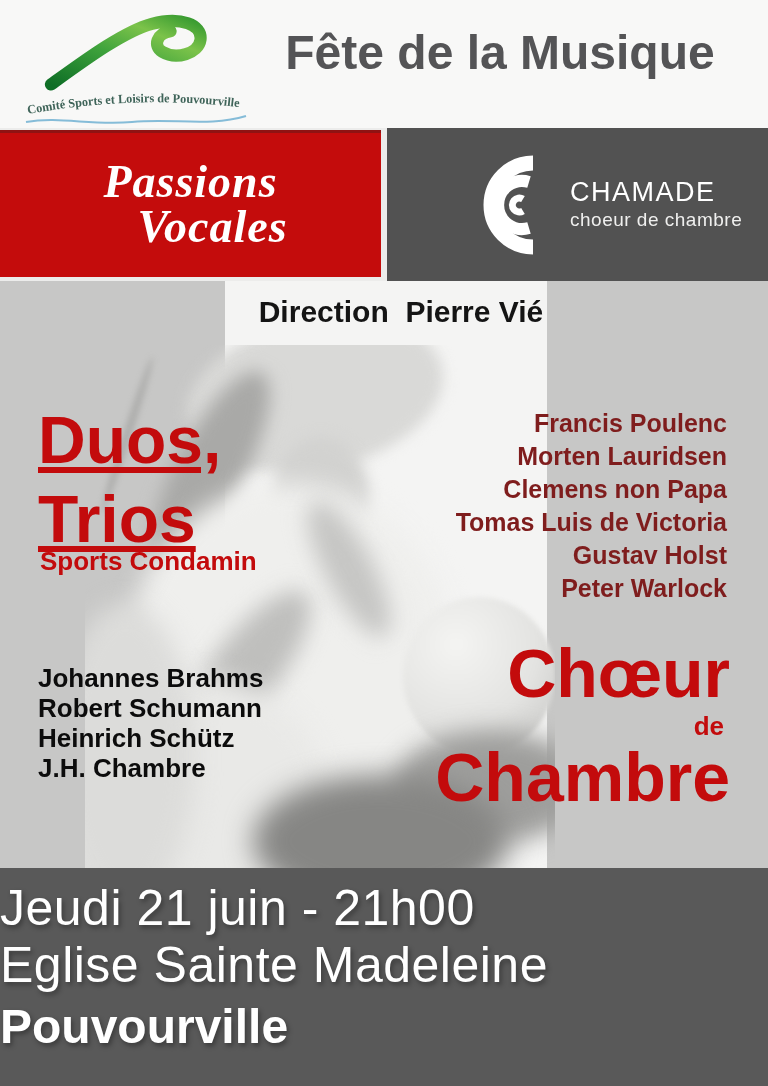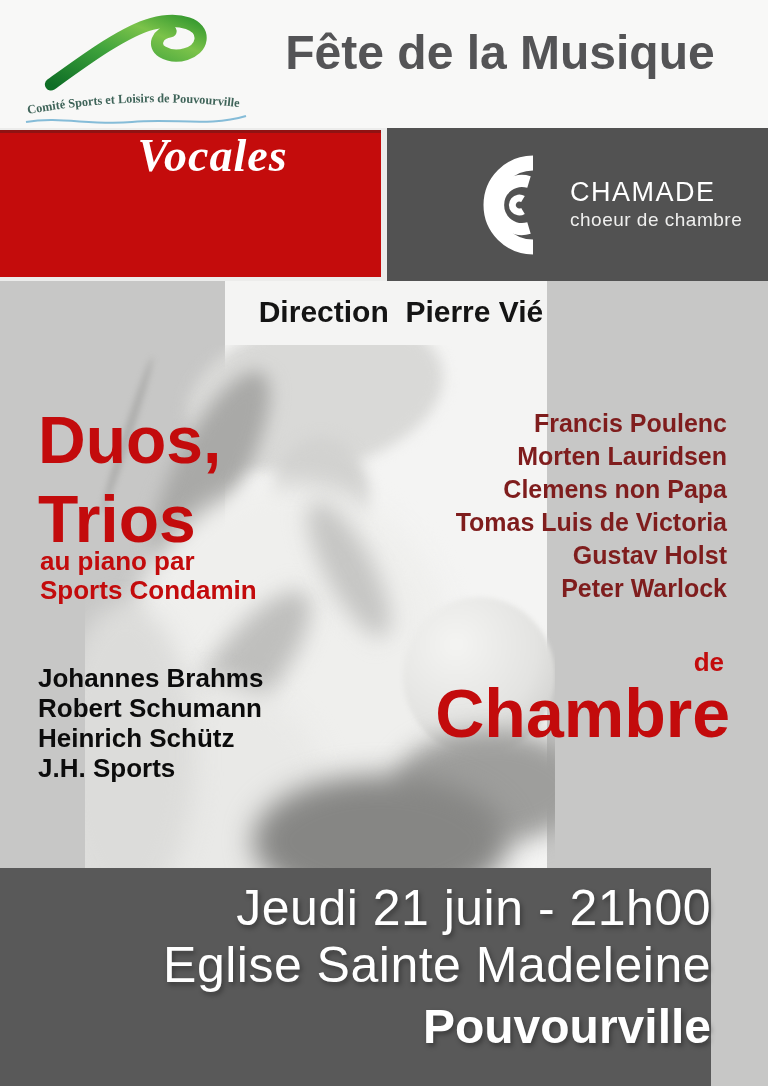--- a/index.html
+++ b/index.html
@@ -56,37 +56,37 @@
                  background:radial-gradient(circle at 35% 30%, #f4f4f2 0%, #e3e3e1 55%, #cdcdcb 85%, #c2c2c0 100%);
                  filter:blur(2px);}
   .sh.childshadow{left:308px;top:386px;width:195px;height:112px;background:#9e9e9c;filter:blur(12px);}
   .sh.botdark   {left:168px;top:430px;width:255px;height:132px;background:#868684;filter:blur(14px);}
   .sh.staffline {left:38px;top:8px;width:8px;height:165px;background:#9a9a98;transform:rotate(18deg);filter:blur(3px);opacity:.6;}
   
   .direction{
     position:absolute;left:225px;top:14px;width:352px;z-index:3;
     text-align:center;font:bold 30px/34px var(--sans);color:#141414;white-space:pre;
   }
-  .duos{position:absolute;left:38px;top:120px;z-index:3;font:bold 66px/79px var(--sans);color:#c30b0c;}
+  .duos{position:absolute;left:38px;top:120px;z-index:3;font:bold 66px/79px var(--sans);color:#c30b0c;text-decoration:underline;}
   .accomp{position:absolute;left:40px;top:266px;z-index:3;font:bold 26px/29px var(--sans);color:#c30b0c;}
   .composers-right{
     position:absolute;right:41px;top:126px;z-index:3;margin:0;padding:0;list-style:none;
     text-align:right;font:bold 25px/33px var(--sans);color:#7f1d1d;
   }
   .composers-left{
     position:absolute;left:38px;top:382px;z-index:3;margin:0;padding:0;list-style:none;
     text-align:left;font:bold 26px/30px var(--sans);color:#0c0c0c;
   }
   .choeur{position:absolute;right:38px;top:360px;z-index:3;text-align:right;color:#c30b0c;}
   .choeur .big{font:bold 68px/64px var(--sans);}
   .choeur .small{font:bold 26px/26px var(--sans);margin:8px 6px 6px 0;}
   
   .foot{
-    position:absolute;left:0;top:868px;width:711px;height:218px;background:#595959;
-    text-align:right;color:#ffffff;
+    position:absolute;left:0;top:868px;width:768px;height:218px;background:#595959;
+    text-align:left;color:#ffffff;
   }
   .foot .when,.foot .where{
     font:normal 50px/57px var(--sans);letter-spacing:.5px;
     text-shadow:2px 3px 5px rgba(0,0,0,.35);
   }
   .foot .when{margin-top:12px;}
   .foot .city{
     font:bold 48px/58px var(--sans);margin-top:4px;
     text-shadow:2px 3px 5px rgba(0,0,0,.35);
   }
@@ -117,20 +117,21 @@
           <textPath href="#capArc" textLength="212" lengthAdjust="spacingAndGlyphs">Comité Sports et Loisirs de Pouvourville</textPath>
         </text>
         <path d="M 8 36 C 42 30 74 40 114 36 C 154 32 192 41 228 30" fill="none" stroke="#85bcd8" stroke-width="2"></path>
       </svg>
     </div>
     <h1 class="event-title">Fête de la Musique</h1>
   </header>
 
   <div class="bands-bg"></div>
   <div class="band-red">
+    <div class="pv1">Passions</div>
     <div class="pv2">Vocales</div>
   </div>
   <div class="band-dark">
     <svg class="chamade-arcs" width="78" height="110" viewBox="0 0 78 110">
       <path d="M 54 13 A 42 42 0 1 0 54 97" fill="none" stroke="#ffffff" stroke-width="15"></path>
       <path d="M 50 32 A 24 24 0 1 0 50 78" fill="none" stroke="#ffffff" stroke-width="12"></path>
       <path d="M 44 49 A 7 7 0 1 0 44 61" fill="none" stroke="#ffffff" stroke-width="7"></path>
     </svg>
     <div class="choir-text">
       <div class="choir-name">CHAMADE</div>
@@ -157,41 +158,41 @@
     </div>
 
     <div class="direction">Direction  Pierre Vié</div>
 
     <div class="duos">
       <div>Duos,</div>
       <div>Trios</div>
     </div>
 
     <div class="accomp">
-      <div>au piano par</div>
       <div>Sports Condamin</div>
     </div>
 
     <ul class="composers-right">
       <li>Francis Poulenc</li>
       <li>Morten Lauridsen</li>
       <li>Clemens non Papa</li>
       <li>Tomas Luis de Victoria</li>
       <li>Gustav Holst</li>
       <li>Peter Warlock</li>
     </ul>
 
     <ul class="composers-left">
       <li>Johannes Brahms</li>
       <li>Robert Schumann</li>
       <li>Heinrich Schütz</li>
-      <li>J.H. Sports</li>
+      <li>J.H. Chambre</li>
     </ul>
 
     <div class="choeur">
+      <div class="big">Chœur</div>
       <div class="small">de</div>
       <div class="big">Chambre</div>
     </div>
   </main>
 
   <footer class="foot">
     <div class="when">Jeudi 21 juin - 21h00</div>
     <div class="where">Eglise Sainte Madeleine</div>
     <div class="city">Pouvourville</div>
   </footer>

